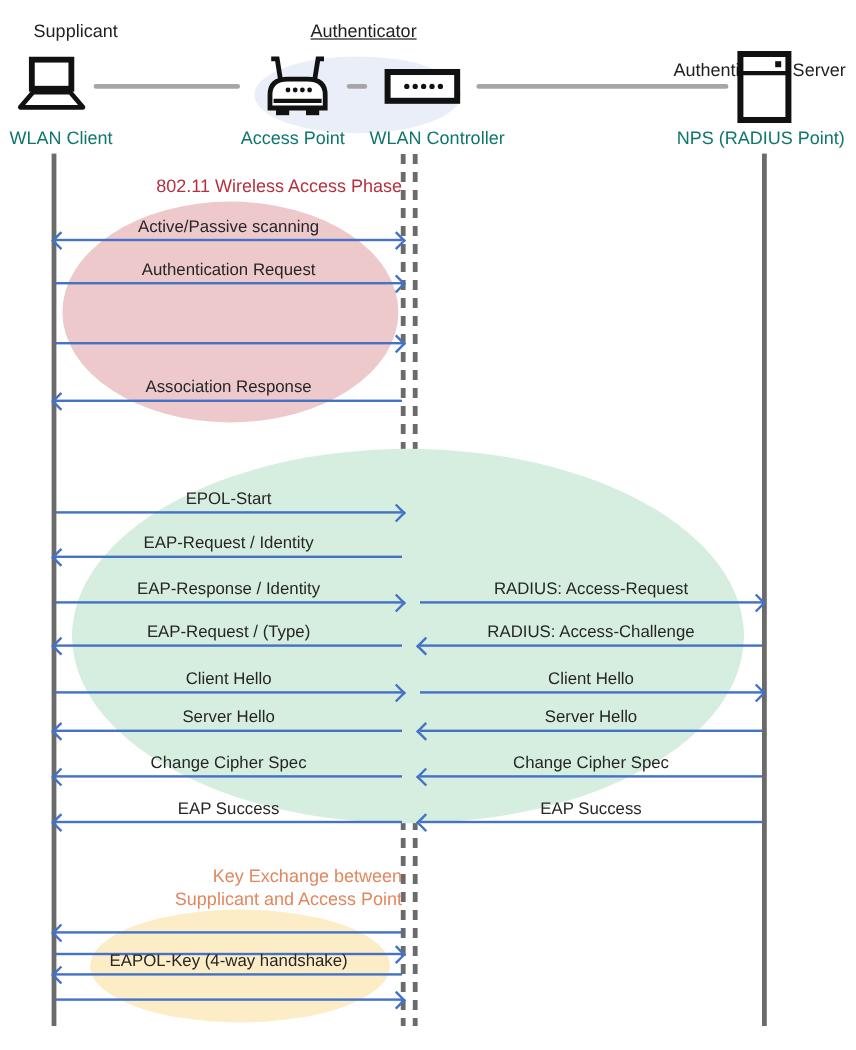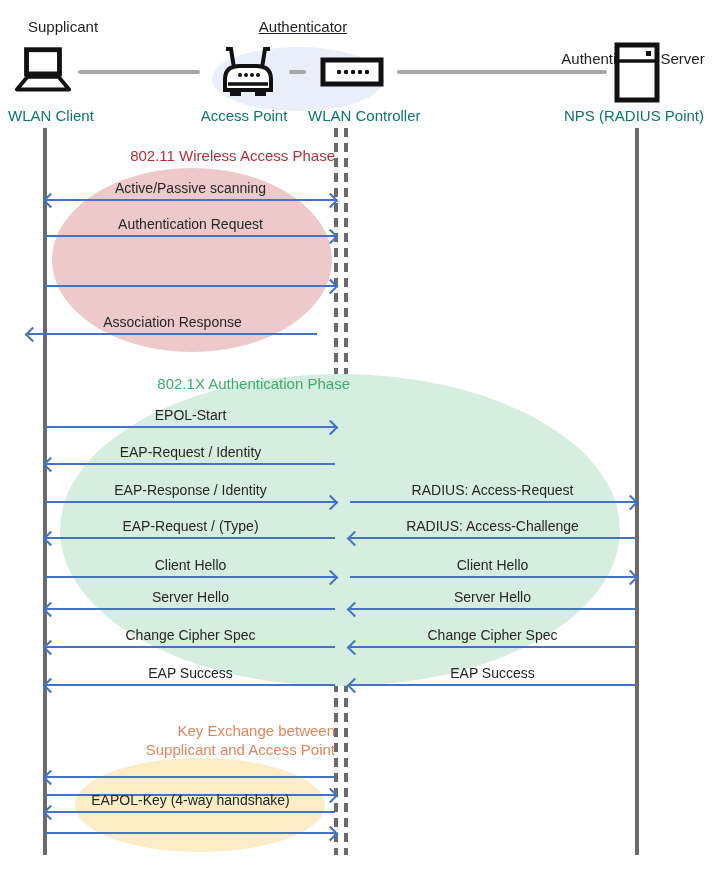--- a/index.html
+++ b/index.html
@@ -96,21 +96,20 @@
   <div class="lifeline-solid" style="left:43px;background:#6b6b6b;"></div>
   <div class="lifeline-dashed" style="left:334px;"></div>
   <div class="lifeline-dashed" style="left:344px;"></div>
   <div class="lifeline-solid" style="left:635px;background:#6b6b6b;"></div>
 
   <div class="ellipse phase-ellipse-0" style="background: rgb(237, 201, 204);"></div>
   <div class="ellipse phase-ellipse-1" style="background: rgb(214, 238, 223);"></div>
   <div class="ellipse phase-ellipse-2" style="background: rgb(252, 237, 198);"></div>
 
   <div class="phase-title phase-title-0" style="color: rgb(181, 48, 63);">802.11 Wireless Access Phase</div>
-  <div class="phase-title phase-title-1" style="color: rgb(60, 173, 110);">802.1X Authentication Phase</div>
   <div class="phase-title phase-title-2" style="color: rgb(226, 135, 93);">
     <span style="display:block;">Key Exchange between</span>
     <span style="display:block;">Supplicant and Access Point</span>
   </div>
 
 <div class="msg" style="left: 46px; width: 289px; top: 180px;">
       <div class="msg-label">Active/Passive scanning</div>
       <div class="msg-line">
         <span class="head head-l"></span>
         <span class="head head-r"></span>
@@ -122,21 +121,21 @@
 
         <span class="head head-r"></span>
       </div>
     </div>
     <div class="msg" style="left: 46px; width: 289px; top: 283px;">
       <div class="msg-line">
 
         <span class="head head-r"></span>
       </div>
     </div>
-    <div class="msg" style="left: 28px; width: 289px; top: 314px;">
+    <div class="msg" style="left: 46px; width: 289px; top: 314px;">
       <div class="msg-label">Association Response</div>
       <div class="msg-line">
         <span class="head head-l"></span>
 
       </div>
     </div>
     <div class="msg" style="left: 46px; width: 289px; top: 407px;">
       <div class="msg-label">EPOL-Start</div>
       <div class="msg-line">
 

